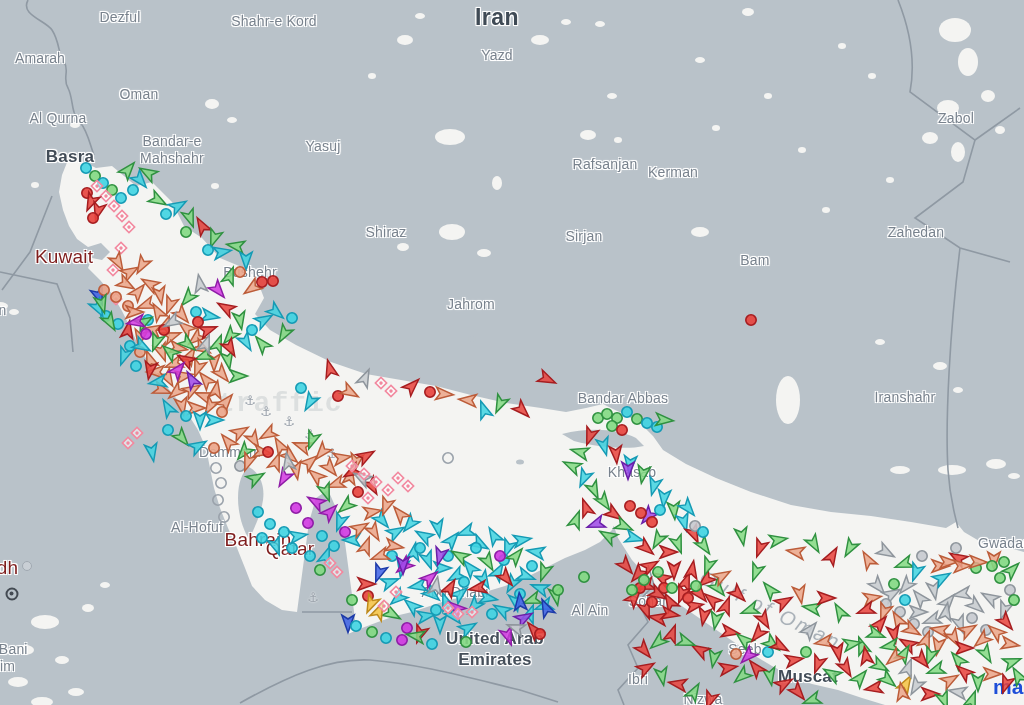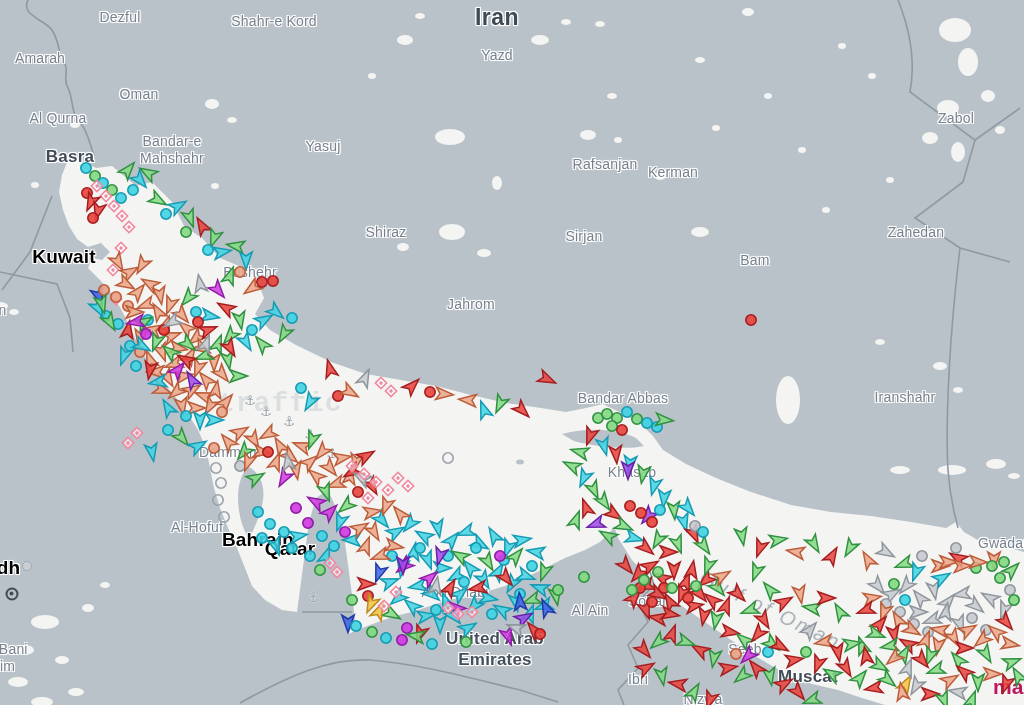--- a/index.html
+++ b/index.html
@@ -4,27 +4,27 @@
 <style>
   html,body{margin:0;padding:0;}
   #map{position:relative;width:1024px;height:705px;overflow:hidden;background:#f4f4f2;
        font-family:"Liberation Sans","DejaVu Sans",sans-serif;cursor:grab;}
   #basemap{position:absolute;left:0;top:0;}
   #labels{position:absolute;left:0;top:0;width:100%;height:100%;}
   .lbl{position:absolute;transform:translate(-50%,-50%);white-space:nowrap;color:#78828d;
        font-size:14px;letter-spacing:.2px;
        text-shadow:-1px -1px 0 #fff,1px -1px 0 #fff,-1px 1px 0 #fff,1px 1px 0 #fff,0 0 3px #fff;}
   .lbl.country{font-size:23px;font-weight:700;color:#3f4a55;letter-spacing:.5px;}
-  .lbl.big{font-size:19px;font-weight:700;color:#000000;}
+  .lbl.big{font-size:19px;font-weight:400;color:#7f1d1d;}
   .lbl.med{font-size:17px;font-weight:700;color:#424c57;}
   .lbl.uae{font-size:17px;font-weight:700;color:#454f5a;line-height:21px;white-space:pre-line;text-align:center;}
   .lbl.two{white-space:pre-line;text-align:center;line-height:17px;}
   .wm{position:absolute;color:#d9dcdc;font-weight:700;pointer-events:none;}
   #wm-traffic{left:218px;top:388px;font-size:28px;letter-spacing:1px;color:#dcdfdf;font-family:Liberation Mono, monospace;}
-  #wm-ma{left:993px;top:675px;font-size:21px;color:#be185d;}
+  #wm-ma{left:993px;top:675px;font-size:21px;color:#1d4ed8;}
   #wm-sea{left:706px;top:566px;font-size:20px;font-style:italic;font-weight:400;
           color:#a9b1b8;letter-spacing:3px;transform:rotate(26deg);transform-origin:left top;
           text-shadow:0 0 2px #eee;}
   .anchor-ic{position:absolute;transform:translate(-50%,-50%);color:#9aa2ab;font-size:13px;
              text-shadow:0 0 2px #fff;}
   #poi-bullseye{position:absolute;width:13px;height:13px;border:2.5px solid #434a52;border-radius:50%;
                 transform:translate(-50%,-50%);box-sizing:border-box;}
   #poi-bullseye:after{content:"";position:absolute;left:2px;top:2px;width:4px;height:4px;
                 background:#434a52;border-radius:50%;}
   #poi-dot{position:absolute;width:10px;height:10px;border:1.5px solid #9aa2ab;background:#cdd3d8;

